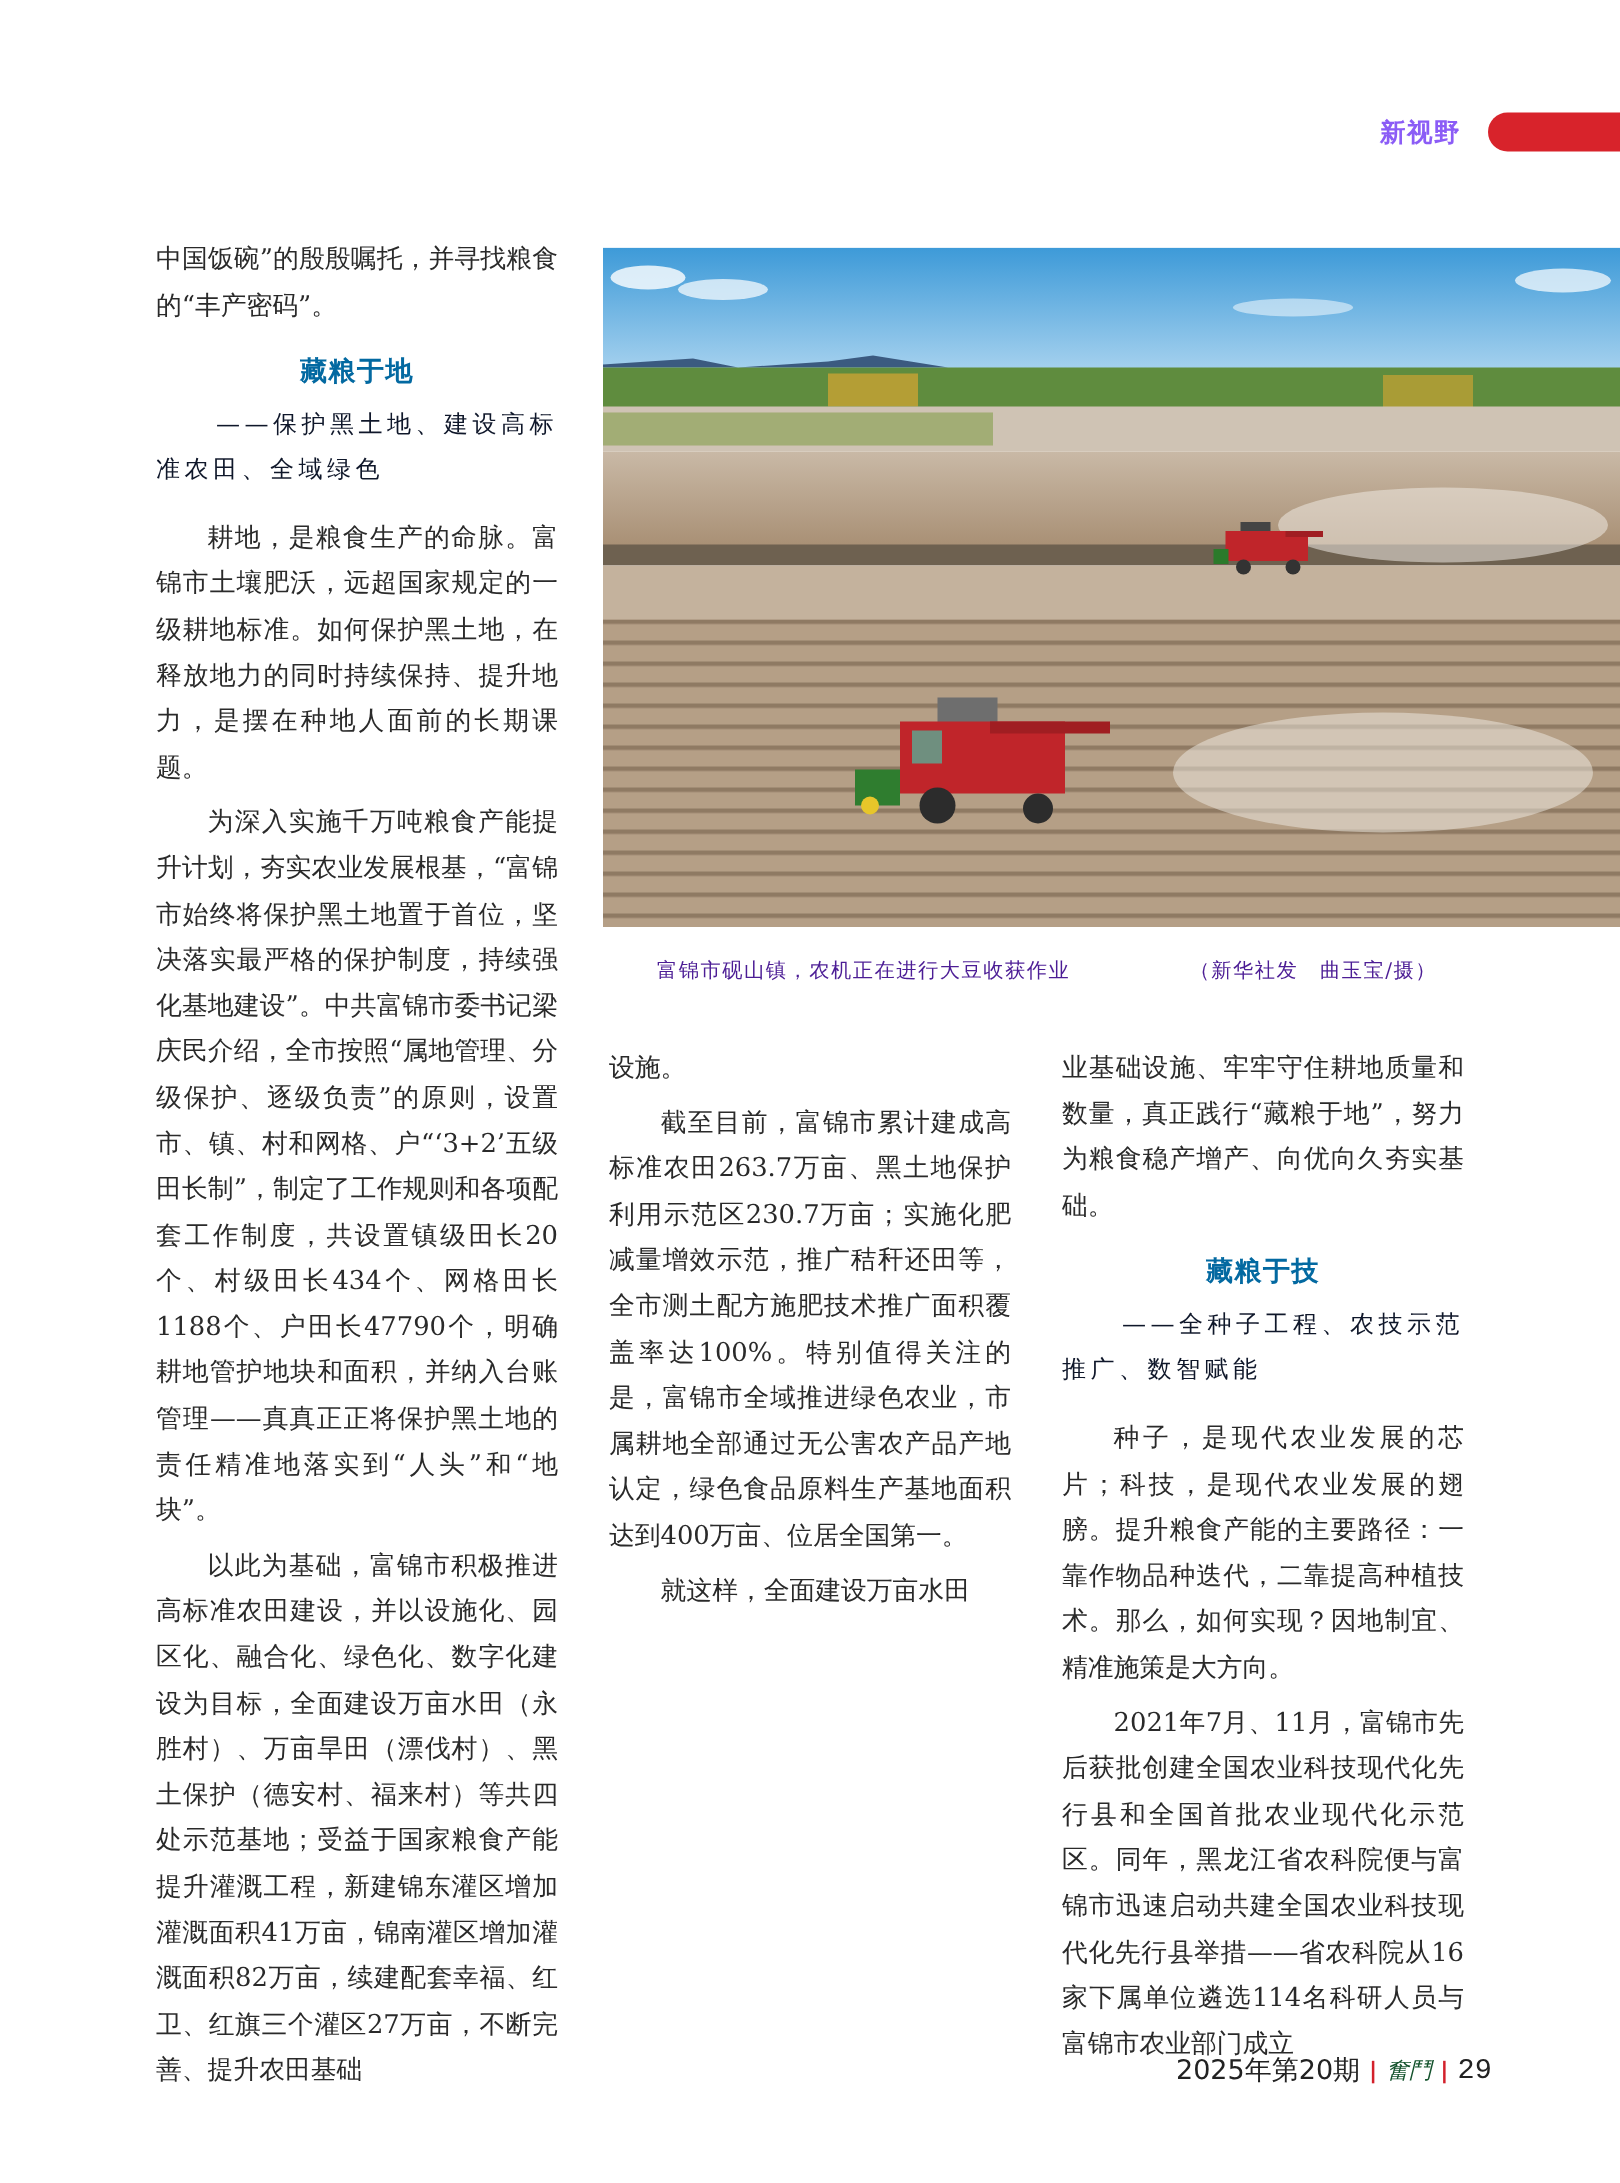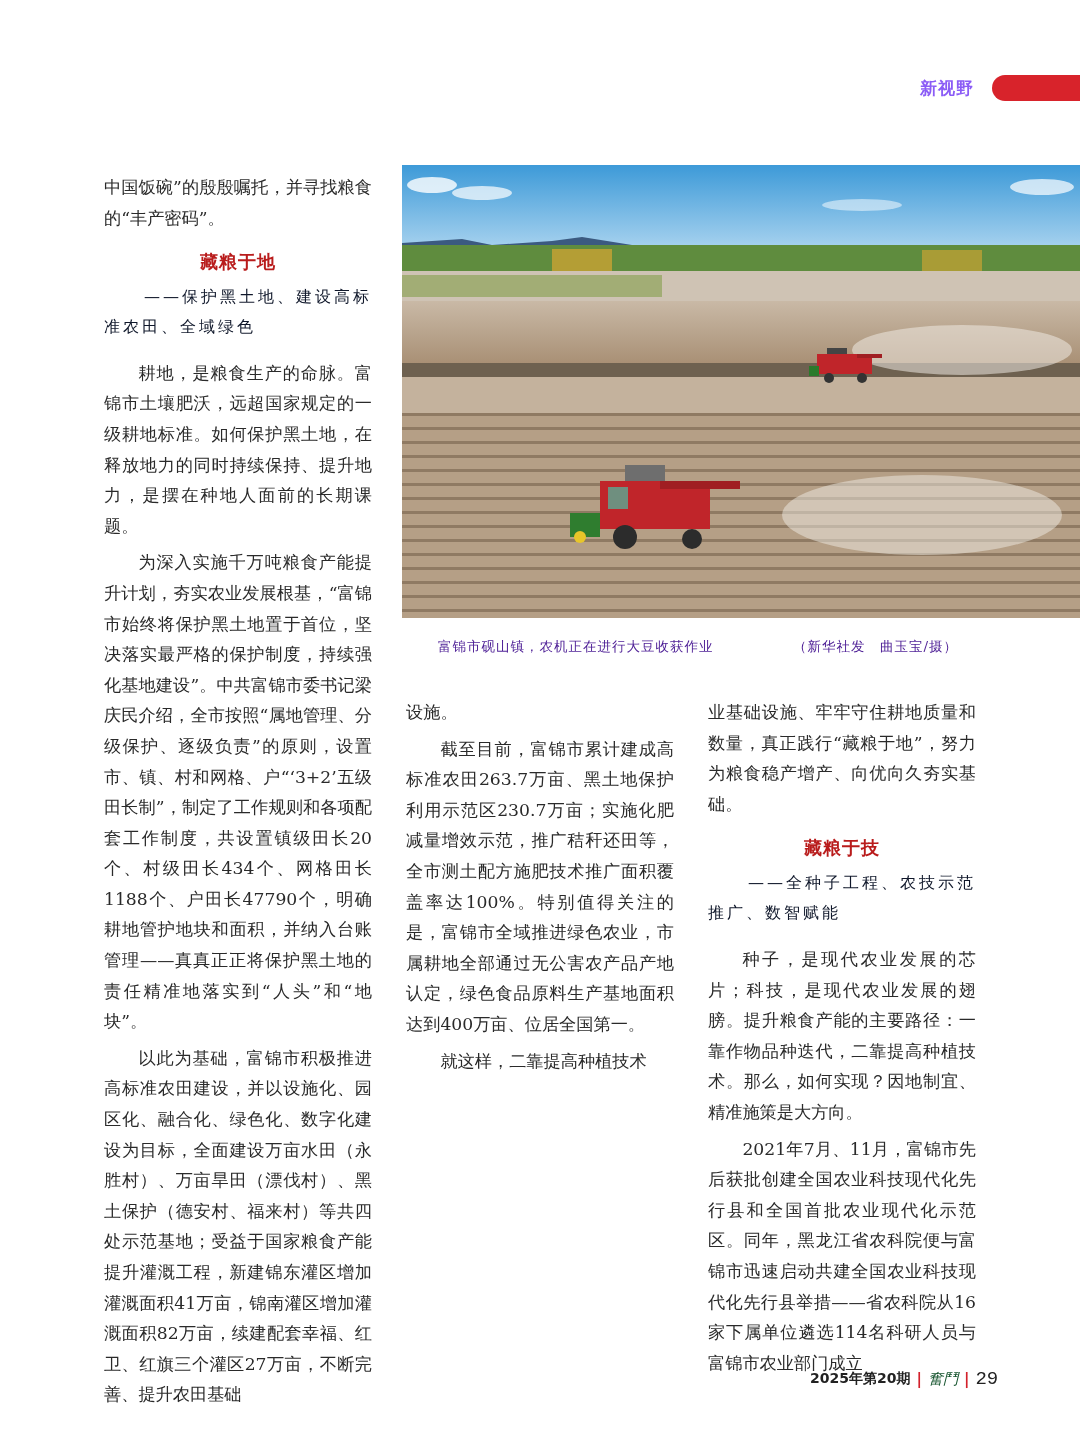--- a/index.html
+++ b/index.html
@@ -15,44 +15,44 @@
     color: #8b5cf6; font-size: 17px; margin-right: 18px; letter-spacing: 1px;
   }
   .section-bar {
     width: 88px; height: 26px; background: #d8232b; border-radius: 13px 0 0 13px;
   }
   .col {
     position: absolute; font-size: 17.2px; line-height: 30.6px; text-align: justify;
   }
   .col p { margin: 0 0 6px 0; text-indent: 2em; }
   .col p.cont { text-indent: 0; }
-  .col-left { left: 104px; top: 172px; width: 268px; }
+  .col-left { left: 104px; top: 158px; width: 268px; }
   .col-mid { left: 406px; top: 697px; width: 268px; }
   .col-right { left: 708px; top: 697px; width: 268px; }
   .subhead {
     font-family: "DejaVu Sans", "Liberation Sans", sans-serif; font-weight: bold; font-size: 18px;
-    text-align: center; margin: 14px 0 4px 0; letter-spacing: 1px; color: #b91c1c;
+    text-align: center; margin: 14px 0 4px 0; letter-spacing: 1px; color: #0369a1;
   }
   .subtitle {
     font-size: 16px; line-height: 30px; letter-spacing: 3px; margin-bottom: 16px; color: #0f172a;
   }
   .subtitle .indent { display: inline-block; width: 40px; }
   .photo {
     position: absolute; left: 402px; top: 165px; width: 678px; height: 453px; overflow: hidden;
   }
   .photo svg { display: block; }
   .caption {
     position: absolute; top: 638px; left: 438px; width: 520px;
     font-size: 13.5px; color: #4c1d95; display: flex; justify-content: space-between; letter-spacing: 1px;
   }
   .footer {
     position: absolute; top: 1368px; left: 784px; display: flex; align-items: center;
     font-family: "DejaVu Sans", "Liberation Sans", sans-serif; font-size: 15px; color: #222;
   }
-  .footer .issue { font-weight: bold; font-size: 14px; margin-left: 26px; }
+  .footer .issue { font-weight: normal; font-size: 18px; }
   .footer .sep { color: #d3212b; margin: 0 6px; font-weight: bold; }
   .footer .brand { color: #14532d; font-family: "DejaVu Serif", serif; font-style: italic; font-size: 15px; }
   .footer .page { font-family: Liberation Mono, monospace; font-size: 19px; color: #222; }
 </style>
 </head>
 <body>
 
 <div class="header-section">
   <span class="section-tag">新视野</span>
   <span class="section-bar"></span>
@@ -125,21 +125,21 @@
 </div>
 
 <div class="caption">
   <span>富锦市砚山镇，农机正在进行大豆收获作业</span>
   <span>（新华社发　曲玉宝/摄）</span>
 </div>
 
 <div class="col col-mid">
   <p class="cont">设施。</p>
   <p>截至目前，富锦市累计建成高标准农田263.7万亩、黑土地保护利用示范区230.7万亩；实施化肥减量增效示范，推广秸秆还田等，全市测土配方施肥技术推广面积覆盖率达100%。特别值得关注的是，富锦市全域推进绿色农业，市属耕地全部通过无公害农产品产地认定，绿色食品原料生产基地面积达到400万亩、位居全国第一。</p>
-  <p>就这样，二靠提高种植技术</p>
+  <p>就这样，全面建设万亩水田</p>
 </div>
 
 <div class="col col-right">
   <p class="cont">业基础设施、牢牢守住耕地质量和数量，真正践行“藏粮于地”，努力为粮食稳产增产、向优向久夯实基础。</p>
   <div class="subhead">藏粮于技</div>
   <div class="subtitle">
     <span class="indent"></span><span>——全种子工程、农技示范</span><br>
     <span>推广、数智赋能</span>
   </div>
   <p>种子，是现代农业发展的芯片；科技，是现代农业发展的翅膀。提升粮食产能的主要路径：一靠作物品种迭代，二靠提高种植技术。那么，如何实现？因地制宜、精准施策是大方向。</p>

